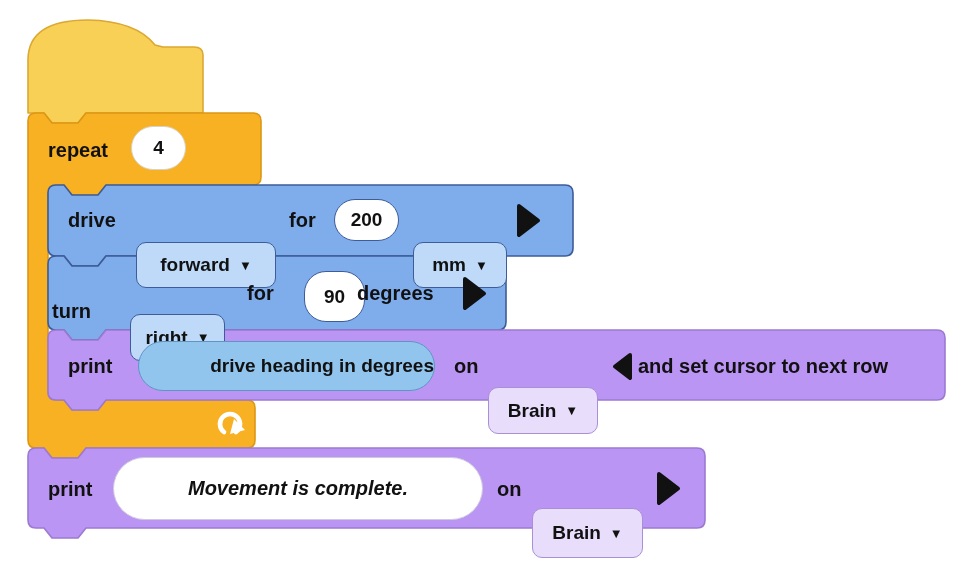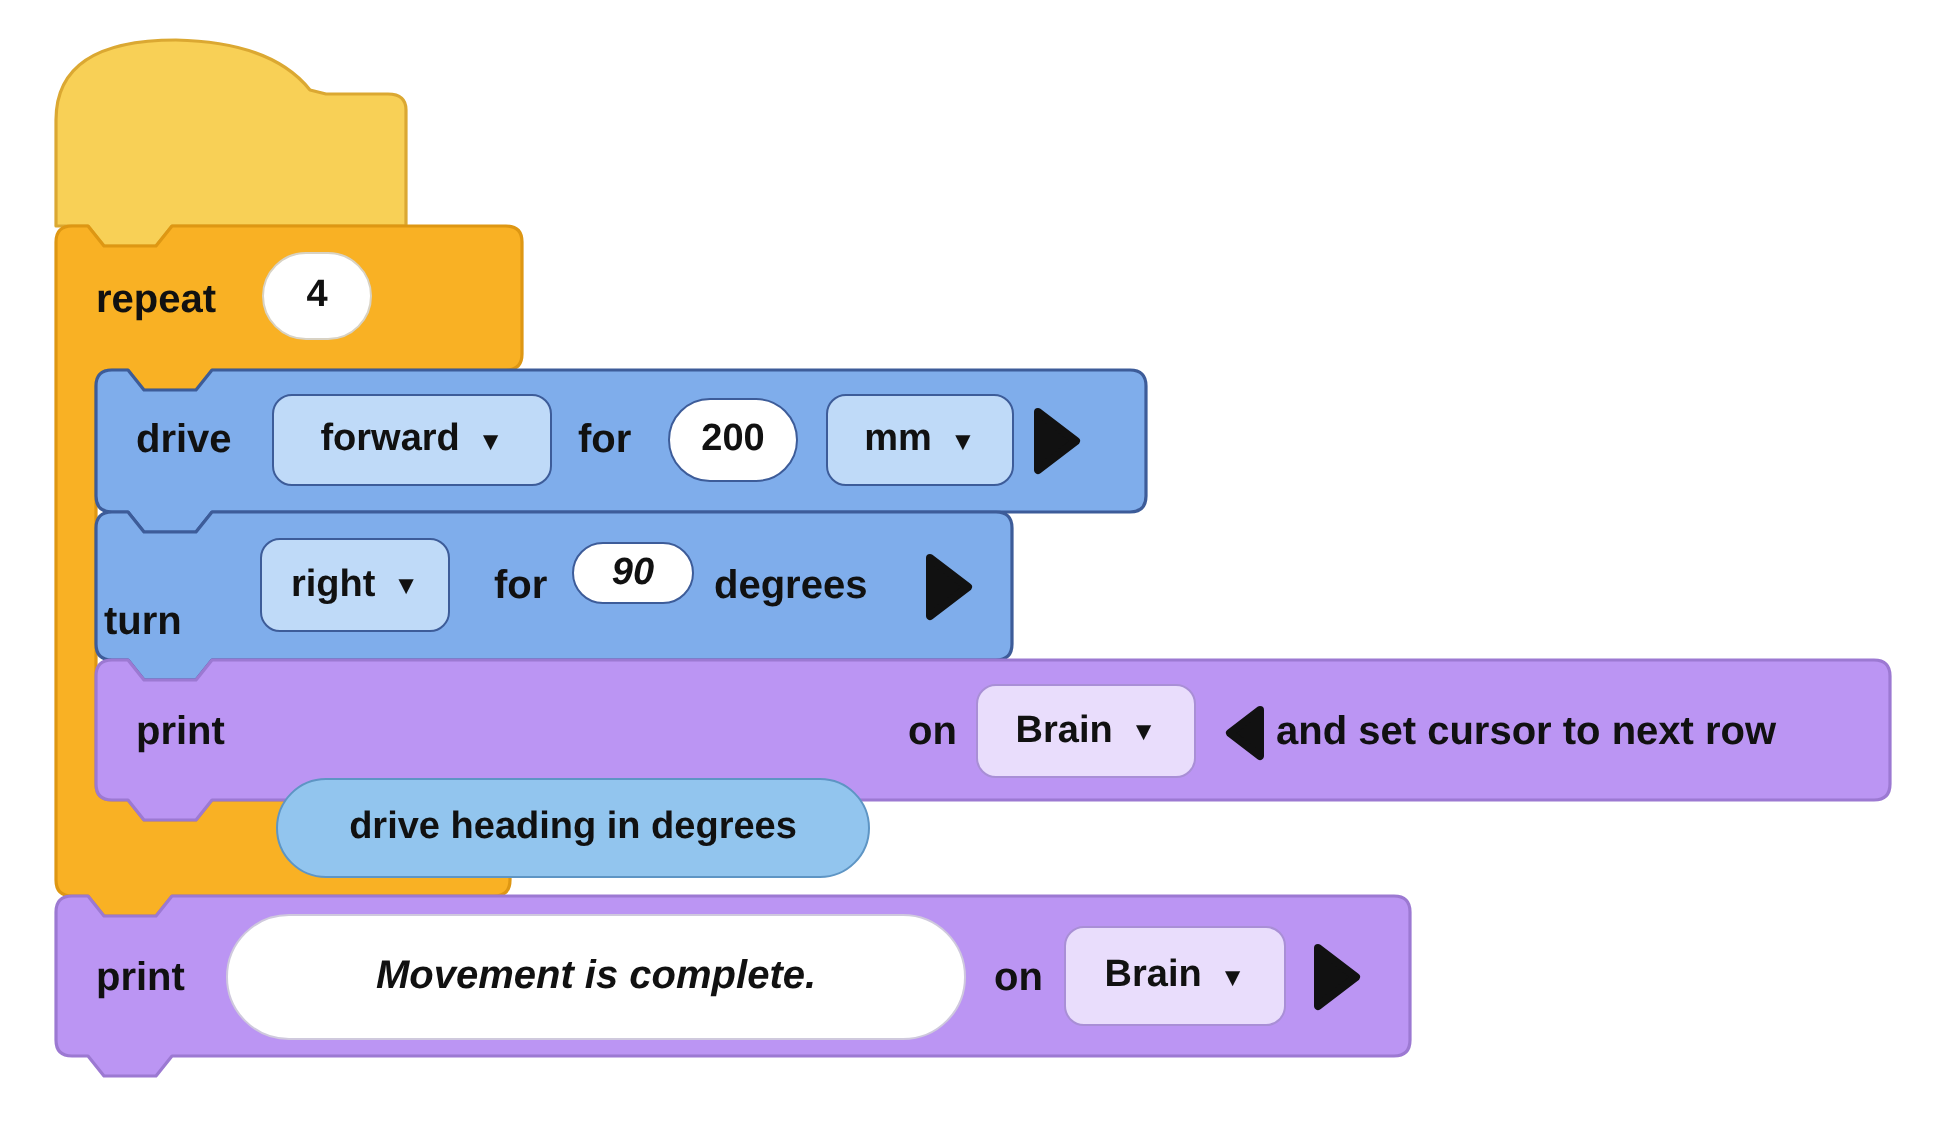--- a/index.html
+++ b/index.html
@@ -10,35 +10,36 @@
   }
   .stage svg.blocks{position:absolute;left:0;top:0;}
   .lbl{
     position:absolute;font-weight:700;font-size:20px;line-height:26px;
     white-space:nowrap;color:var(--text,#111);
   }
   .dd{
     position:absolute;display:flex;align-items:center;justify-content:center;
     gap:9px;border-radius:10px;font-weight:700;font-size:19px;box-sizing:border-box;
     cursor:pointer;
+    margin-top:45px;
   }
   .dd .caret{font-size:13px;line-height:13px;}
   .dd-blue{background:var(--drive-input-fill,#BFDAF8);border:1.6px solid var(--drive-stroke,#3D5C99);}
   .dd-purple{background:var(--looks-input-fill,#E9DDFC);border:1.6px solid var(--looks-input-stroke,#A98FD6);}
   .oval{
     position:absolute;display:flex;align-items:center;justify-content:center;
     background:var(--white,#fff);font-weight:700;font-size:19px;box-sizing:border-box;
   }
   .oval-blue{border:1.6px solid var(--drive-stroke,#3D5C99);border-radius:22px;}
   .oval-orange{border:1.6px solid #d8d2c4;border-radius:22px;}
   .oval-purple{border:1.6px solid #CFC9DD;border-radius:32px;font-size:20px;font-style:italic;}
   .pill{
-    position:absolute;display:flex;align-items:center;justify-content:center;
+    position:absolute;display:flex;align-items:center;justify-content:flex-end;
     background:var(--reporter-fill,#92C5EE);border:1.6px solid var(--reporter-stroke,#5E95C4);
-    border-radius:26px;font-weight:700;font-size:19px;box-sizing:border-box;cursor:pointer;margin-top:48px;
+    border-radius:26px;font-weight:700;font-size:19px;box-sizing:border-box;cursor:pointer;
   }
   .tri{position:absolute;cursor:pointer;}
 </style>
 </head>
 <body>
 
 <div class="stage">
 
   <svg class="blocks" width="967" height="563" viewBox="0 0 967 563">
 
@@ -90,21 +91,21 @@
   <svg class="tri" style="left:516px;top:203px;" width="26" height="36">
     <polygon points="3,3 22,17.5 3,32" fill="#111" stroke="#111" stroke-width="4" stroke-linejoin="round"></polygon>
   </svg>
 
   <div class="lbl" style="left:52px;top:280px;margin-top:18px;">turn</div>
   <div class="dd dd-blue" style="left:130px;top:269px;width:95px;height:47px;">
     <span>right</span>
     <span class="caret">▼</span>
   </div>
   <div class="lbl" style="left:247px;top:280px;">for</div>
-  <div class="oval oval-blue" style="left:286px;top:271px;width:61px;height:31px;font-style:italic;">
+  <div class="oval oval-blue" style="left:304px;top:271px;width:61px;height:51px;">
     <span>90</span>
   </div>
   <div class="lbl" style="left:357px;top:280px;">degrees</div>
   <svg class="tri" style="left:462px;top:276px;" width="26" height="36">
     <polygon points="3,3 22,17.5 3,32" fill="#111" stroke="#111" stroke-width="4" stroke-linejoin="round"></polygon>
   </svg>
 
   <div class="lbl" style="left:68px;top:353px;">print</div>
   <div class="pill" style="left:138px;top:341px;width:297px;height:50px;">
     <span>drive heading in degrees</span>

